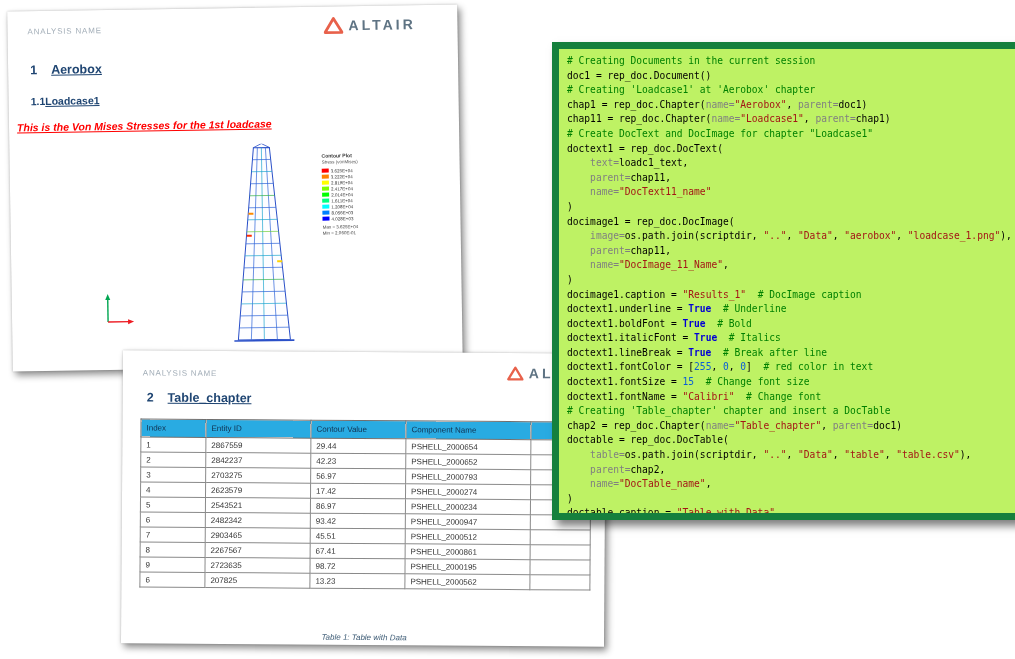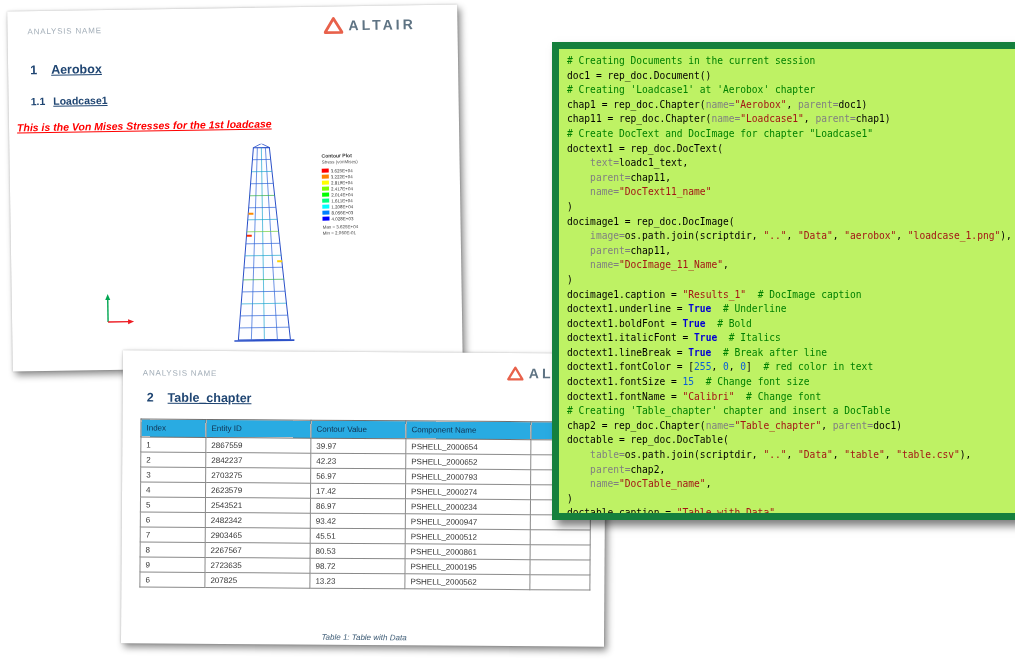--- a/index.html
+++ b/index.html
@@ -21,21 +21,21 @@
 
   .logo { position:absolute; display:flex; align-items:center; gap:5px; }
   #page1 .logo { left:316px; top:10px; }
   #page2 .logo { left:384px; top:12px; }
   .logo-text { color:#5E7383; font-weight:bold; font-size:14px; letter-spacing:3px; }
 
   .h1 { position:absolute; color:#1F4572; font-weight:bold; font-size:12.5px; }
   .h1 .num { margin-right:14px; }
   .h1 .ttl { text-decoration:underline; }
   .h2 { position:absolute; color:#1F4572; font-weight:bold; font-size:10.5px; }
-  .h2 .num { margin-right:8px; }
+  .h2 .num { margin-right:0; }
   .h2 .ttl { text-decoration:underline; }
   #page1 .h1 { left:22px; top:52px; }
   #page1 .h2 { left:22px; top:84px; }
   #page2 .h1 { left:24px; top:40px; }
 
   .note {
     position:absolute; left:8px; top:110px;
     color:#FF0000; font-weight:bold; font-style:italic; font-size:10.5px;
     text-decoration:underline;
   }
@@ -222,21 +222,21 @@
           <th>Entity ID</th>
           <th>Contour Value</th>
           <th>Component Name</th>
           <th></th>
         </tr>
       </thead>
     <tbody>
         <tr>
           <td>1</td>
           <td>2867559</td>
-          <td>39.97</td>
+          <td>29.44</td>
           <td>PSHELL_2000654</td>
           <td></td>
         </tr>
         <tr>
           <td>2</td>
           <td>2842237</td>
           <td>42.23</td>
           <td>PSHELL_2000652</td>
           <td></td>
         </tr>
@@ -271,21 +271,21 @@
         <tr>
           <td>7</td>
           <td>2903465</td>
           <td>45.51</td>
           <td>PSHELL_2000512</td>
           <td></td>
         </tr>
         <tr>
           <td>8</td>
           <td>2267567</td>
-          <td>80.53</td>
+          <td>67.41</td>
           <td>PSHELL_2000861</td>
           <td></td>
         </tr>
         <tr>
           <td>9</td>
           <td>2723635</td>
           <td>98.72</td>
           <td>PSHELL_2000195</td>
           <td></td>
         </tr>

